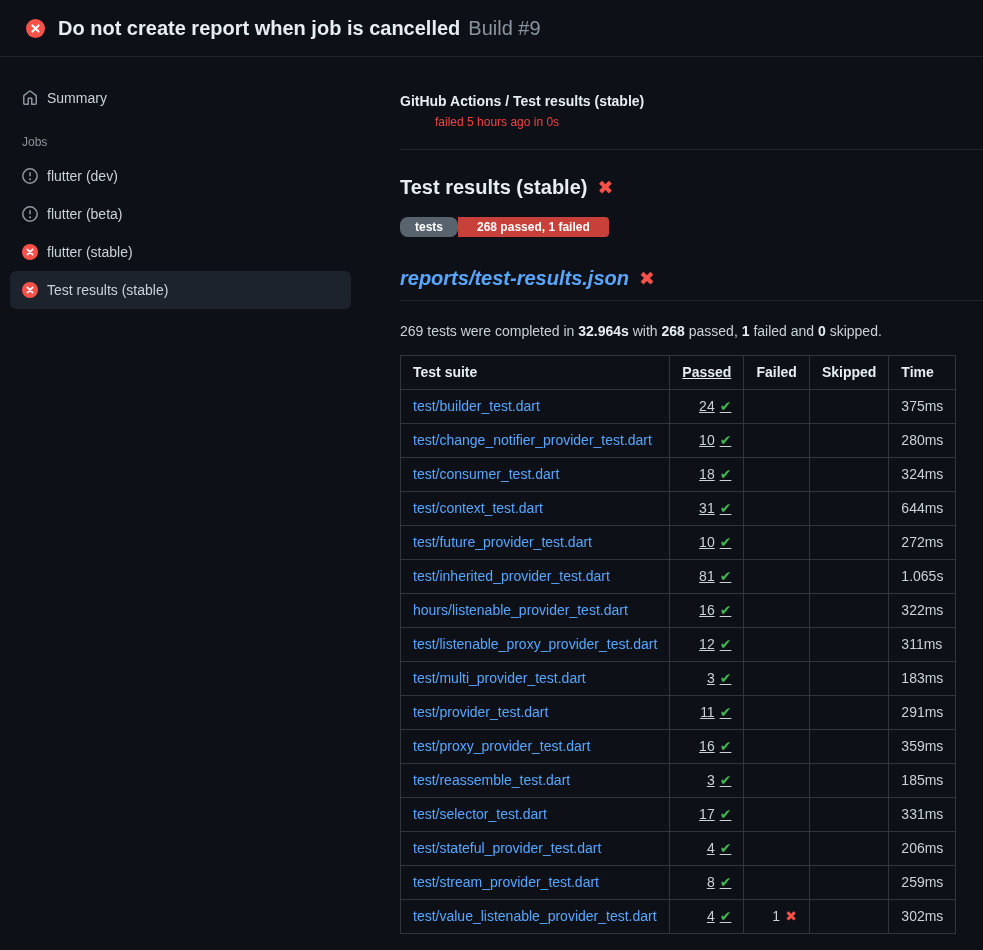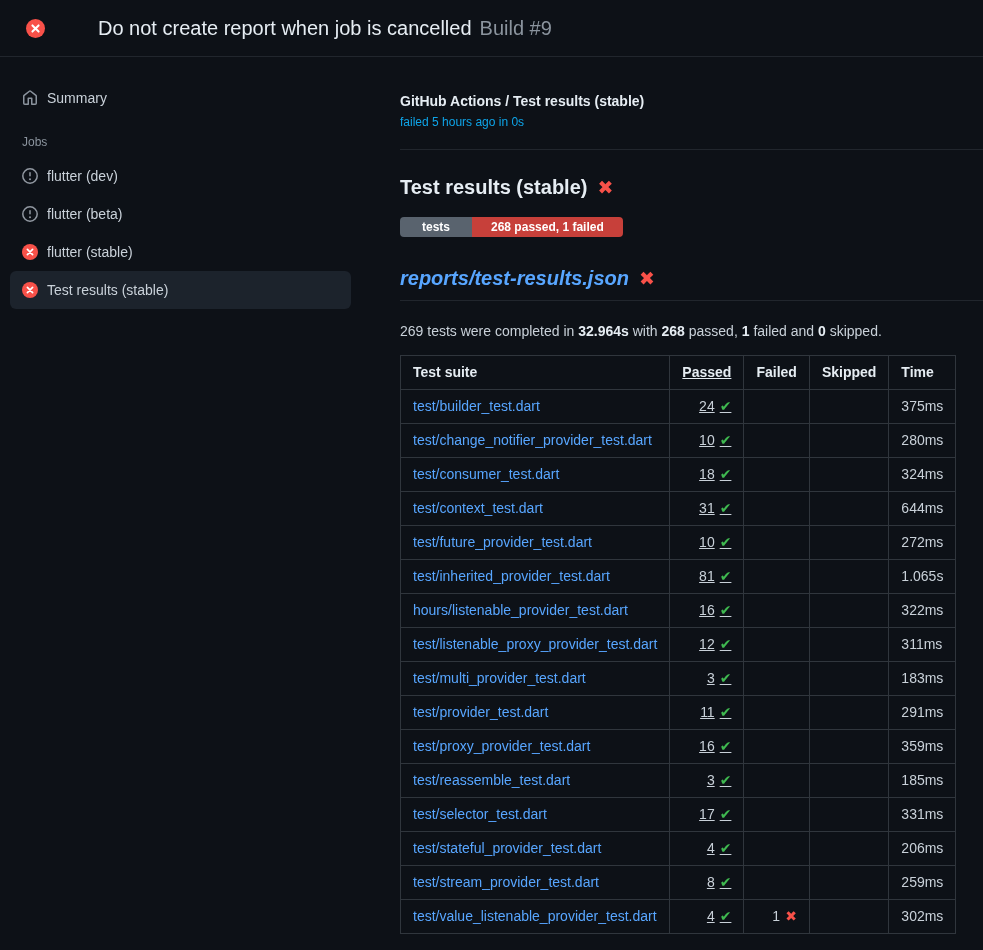--- a/index.html
+++ b/index.html
@@ -15,21 +15,21 @@
   a { text-decoration: none; }
 
   
   .app-header {
     display: flex; align-items: center; gap: 13px;
     height: 57px; padding: 0 26px;
     border-bottom: 1px solid #21262d;
   }
   .status-icon-lg { width: 19px; height: 19px; flex-shrink: 0; }
   .title-wrap { display: flex; align-items: baseline; gap: 8px; }
-  .app-title { font-size: 20px; font-weight: normal; color: #e6edf3; margin-left: 40px; }
+  .app-title { font-size: 20px; font-weight: bold; color: #e6edf3; }
   .build-no { font-size: 20px; font-weight: normal; color: #8b949e; }
 
   
   .layout { display: flex; height: calc(950px - 57px); }
 
   
   .sidebar { width: 360px; flex-shrink: 0; padding: 22px 0 0 10px; }
   .side-item {
     display: flex; align-items: center; gap: 9px;
     width: 341px; padding: 11px 12px; border-radius: 6px;
@@ -38,36 +38,36 @@
   .side-item.selected { background: #1c232c; }
   .icon16 { width: 16px; height: 16px; flex-shrink: 0; }
   .side-section {
     color: #8b949e; font-size: 12px;
     padding: 18px 12px 8px 12px;
   }
 
   
   .main { flex: 1; padding: 36px 32px 0 40px; min-width: 0; }
   .breadcrumb { font-size: 14px; font-weight: bold; color: #e6edf3; }
-  .run-meta { font-size: 12px; color: #0ea5e9; margin-top: 6px; }
+  .run-meta { font-size: 12px; color: #ef4444; margin-top: 6px; margin-left: 35px; }
   .divider { border-bottom: 1px solid #21262d; margin: 20px -32px 0 0; }
 
   .section-heading {
     display: flex; align-items: center; gap: 10px;
     margin-top: 26px;
     font-size: 20px; font-weight: bold; color: #e6edf3;
   }
   .x-mark { color: #f85149; font-size: 19px; font-weight: bold; line-height: 1; }
 
   .badge {
     display: inline-flex; margin-top: 18px;
     font-size: 12px; font-weight: 600; color: #ffffff;
     border-radius: 4px; overflow: hidden; line-height: 1;
   }
-  .badge-label { background: #59636e; padding: 4px 22px; }
+  .badge-label { background: #59636e; padding: 4px 15px; border-radius: 8px; }
   .badge-value { background: #c7403a; padding: 4px 19px; }
 
   .report-heading {
     display: flex; align-items: center; gap: 10px;
     margin: 30px -32px 0 0; padding-bottom: 10px;
     border-bottom: 1px solid #21262d;
   }
   .report-link { color: #58a6ff; font-size: 20px; font-weight: bold; font-style: italic; }
 
   .summary-sentence { margin-top: 22px; font-size: 14px; color: #c9d1d9; }

